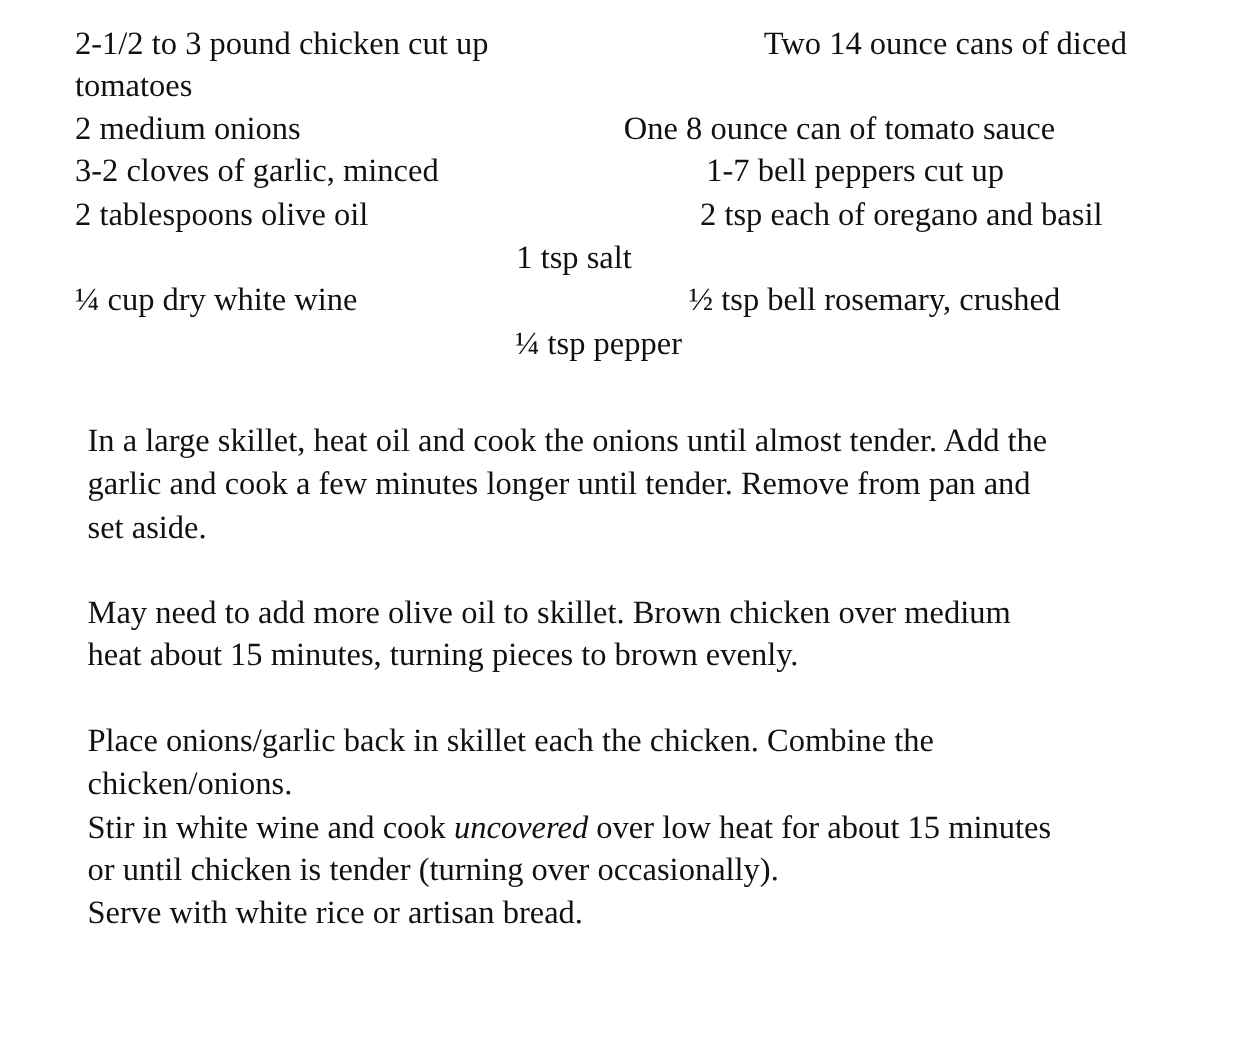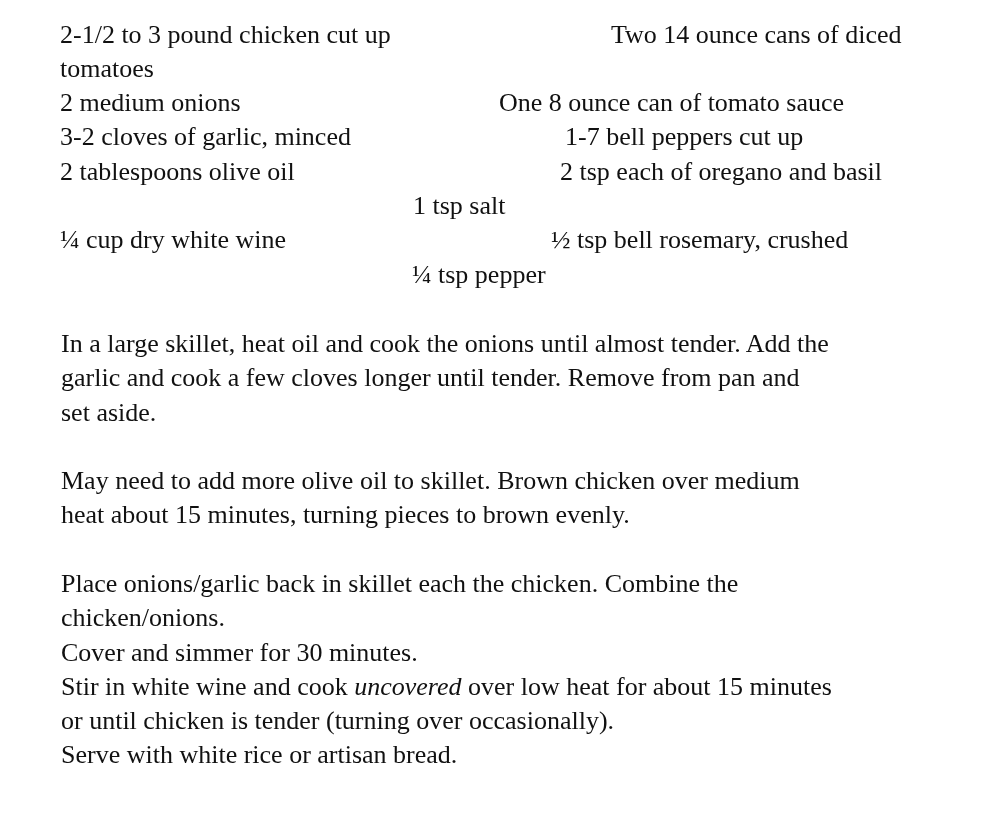--- a/index.html
+++ b/index.html
@@ -9,21 +9,21 @@
       color: #111111;
       font-size: 26px;
     }
     .line {
       position: absolute; left: 0; width: 852px; height: 34px;
       line-height: 34px; white-space: nowrap;
     }
     .frag { position: absolute; top: 0; white-space: nowrap; }
     .para {
       position: absolute; left: 60px; width: 900px;
-      line-height: 34.3px; margin: 1px;
+      line-height: 34.3px; margin: 10px;
     }
     .para .pline { display: block; white-space: nowrap; }
     em { }
   </style>
 </head>
 <body>
 
 <div>
   <div class="line" style="top:18px">
     <span class="frag" style="left:60px">2-1/2 to 3 pound chicken cut up</span>
@@ -52,30 +52,29 @@
     <span class="frag" style="left:551px">½ tsp bell rosemary, crushed</span>
   </div>
   <div class="line" style="top:258px">
     <span class="frag" style="left:412px">¼ tsp pepper</span>
   </div>
 </div>
 
 <div>
   <p class="para" style="top:326px">
     <span class="pline">In a large skillet, heat oil and cook the onions until almost tender.  Add the</span>
-    <span class="pline">garlic and cook a few cloves longer until tender. Remove from pan and</span>
+    <span class="pline">garlic and cook a few minutes longer until tender. Remove from pan and</span>
     <span class="pline">set aside.</span>
   </p>
 
   <p class="para" style="top:463px">
     <span class="pline">May need to add more olive oil to skillet. Brown chicken over medium</span>
     <span class="pline">heat about 15 minutes, turning pieces to brown evenly.</span>
   </p>
 
   <p class="para" style="top:566px">
     <span class="pline">Place onions/garlic back in skillet each the chicken.  Combine the</span>
     <span class="pline">chicken/onions.</span>
-    <span class="pline">Cover and simmer for 30 minutes.</span>
     <span class="pline"><span>Stir in white wine and cook </span><em>uncovered</em><span> over low heat for about 15 minutes</span></span>
     <span class="pline">or until chicken is tender (turning over occasionally).</span>
     <span class="pline">Serve with white rice or artisan bread.</span>
   </p>
 </div>
 
 </body></html>

